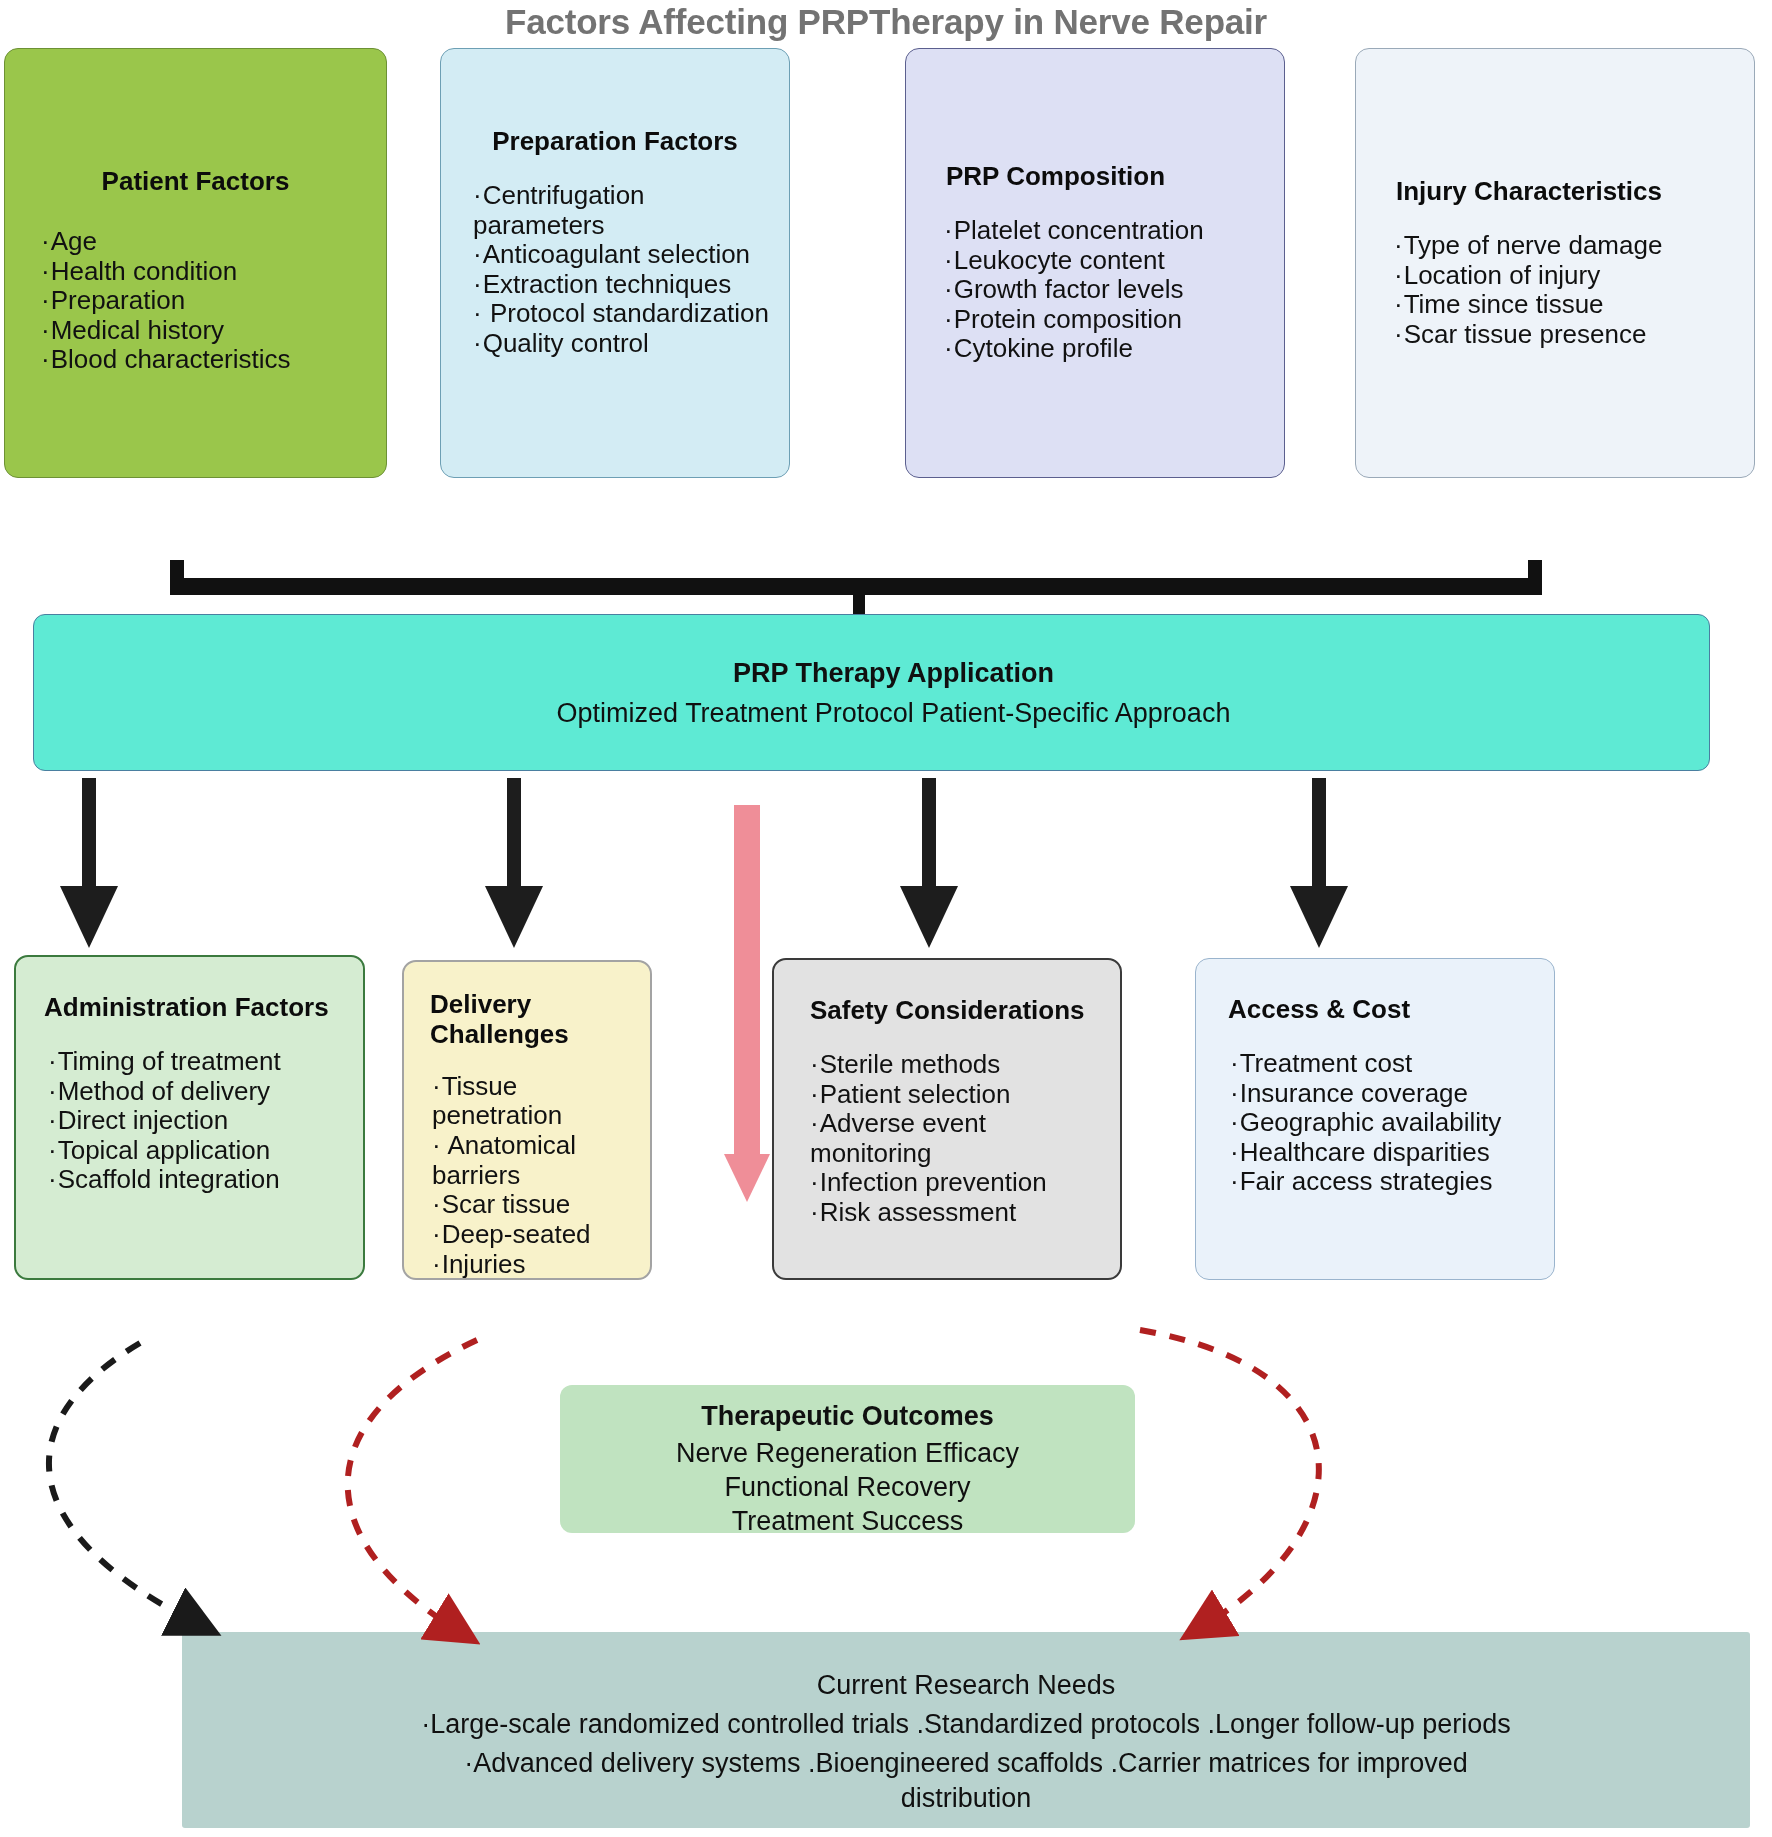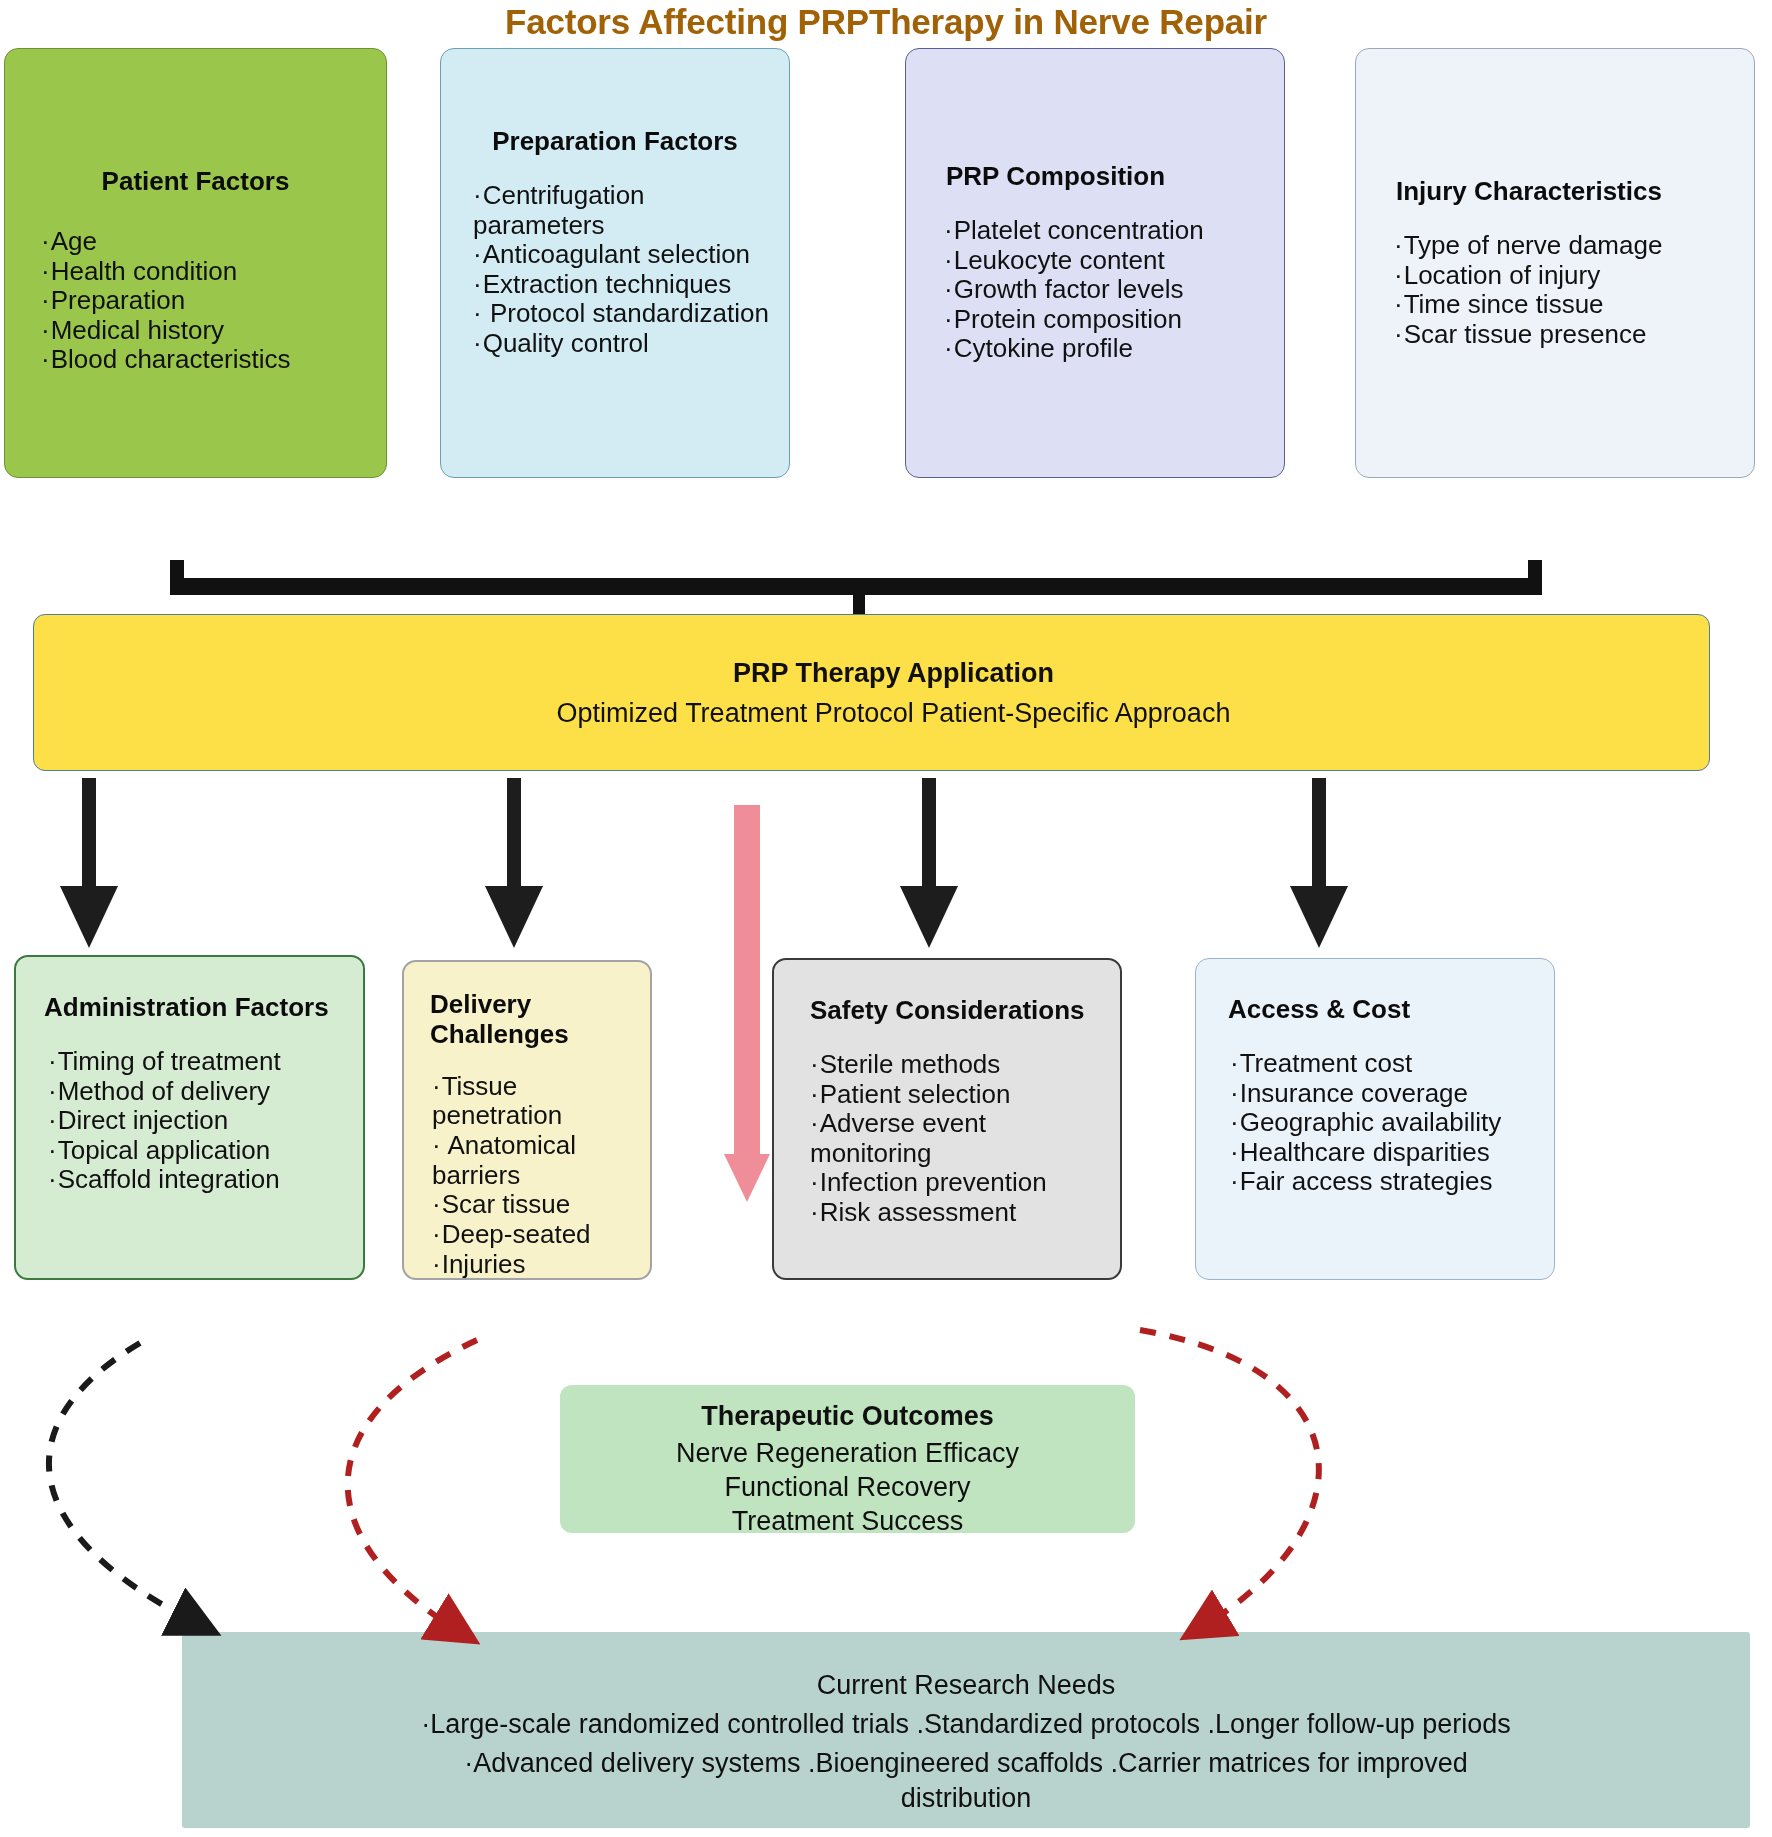--- a/index.html
+++ b/index.html
@@ -2,21 +2,21 @@
 <html><head>
 <meta charset="utf-8">
 <style>
   html,body{margin:0;padding:0;background:#ffffff;}
   body{width:1772px;height:1837px;position:relative;
        font-family:"Liberation Sans","DejaVu Sans",sans-serif;color:#101010;overflow:hidden;}
 
   #stage{position:absolute;left:0;top:0;width:1772px;height:1837px;}
 
   .title{position:absolute;left:0;top:2px;width:1772px;text-align:center;
-         font-size:35px;font-weight:bold;letter-spacing:-0.2px;color:#a16207;}
+         font-size:35px;font-weight:bold;letter-spacing:-0.2px;color:#737373;}
 
   .card{position:absolute;box-sizing:border-box;border-radius:14px;
         border:1.5px solid #8aa0b8;padding:8px;overflow:hidden;}
   .card .hd{font-weight:bold;font-size:26px;line-height:1.15;color:#0c0c0c;}
   .card ul{list-style:none;margin:0;padding:0;}
   .card li{font-size:26px;line-height:1.14;color:#111;white-space:normal;}
   .card li::before{content:"\00B7";margin-right:1px;}
 
   
   #c-patient{left:4px;top:48px;width:383px;height:430px;background:#9ac64b;
@@ -40,21 +40,21 @@
   #c-inj ul{margin:24px 0 0 30px;}
 
   
   .brk-h{position:absolute;left:170px;top:578px;width:1372px;height:17px;background:#111;}
   .brk-l{position:absolute;left:170px;top:560px;width:14px;height:35px;background:#111;}
   .brk-r{position:absolute;left:1528px;top:560px;width:14px;height:35px;background:#111;}
   .brk-stem{position:absolute;left:853px;top:592px;width:12px;height:30px;background:#111;}
 
   
   #band{position:absolute;left:33px;top:614px;width:1677px;height:157px;
-        background:#fde047;border:1.5px solid #4a7fa0;border-radius:12px;
+        background:#5eead4;border:1.5px solid #4a7fa0;border-radius:12px;
         box-sizing:border-box;text-align:center;padding-left:44px;}
   #band .b1{margin-top:43px;font-size:27px;font-weight:bold;}
   #band .b2{margin-top:9px;font-size:27px;}
 
   
   .dn{position:absolute;width:58px;}
   .dn .shaft{position:absolute;left:22px;top:0;width:14px;background:#1d1d1d;}
   .dn .head{position:absolute;left:0;width:0;height:0;
             border-left:29px solid transparent;border-right:29px solid transparent;
             border-top:62px solid #1d1d1d;}

